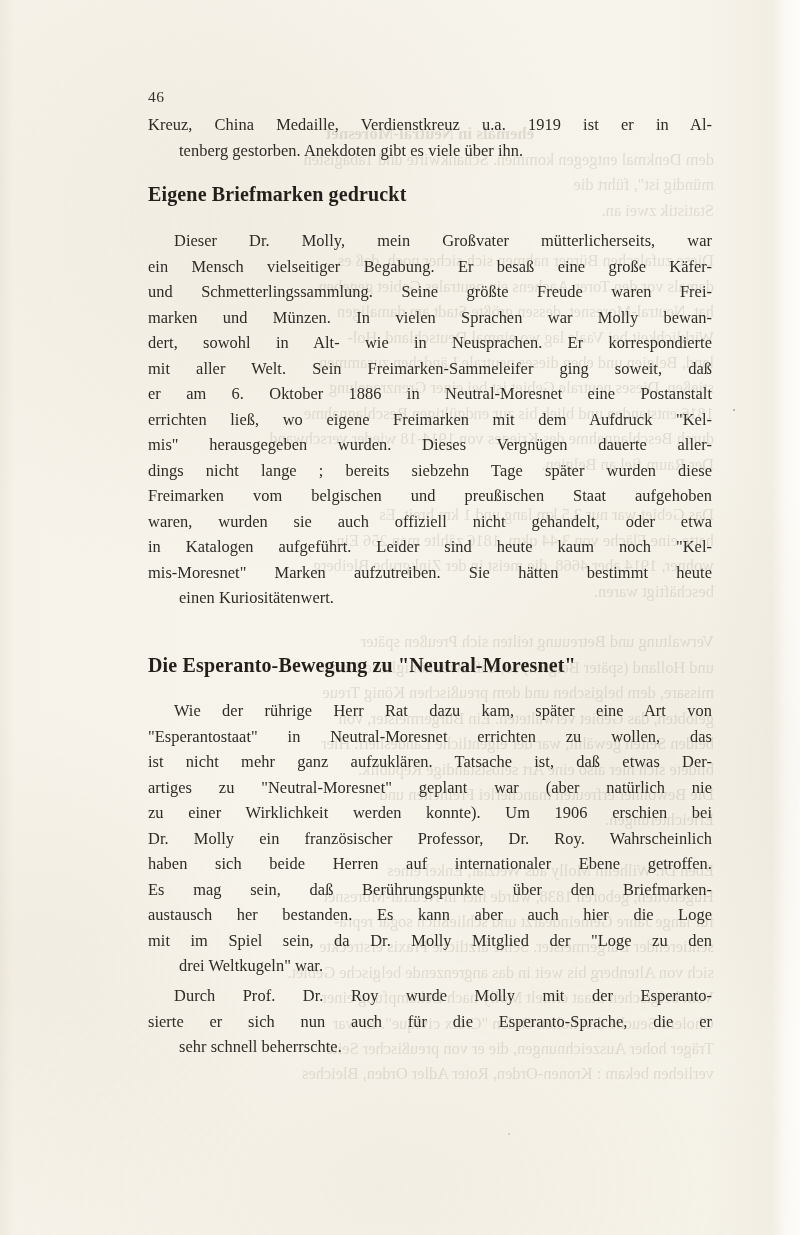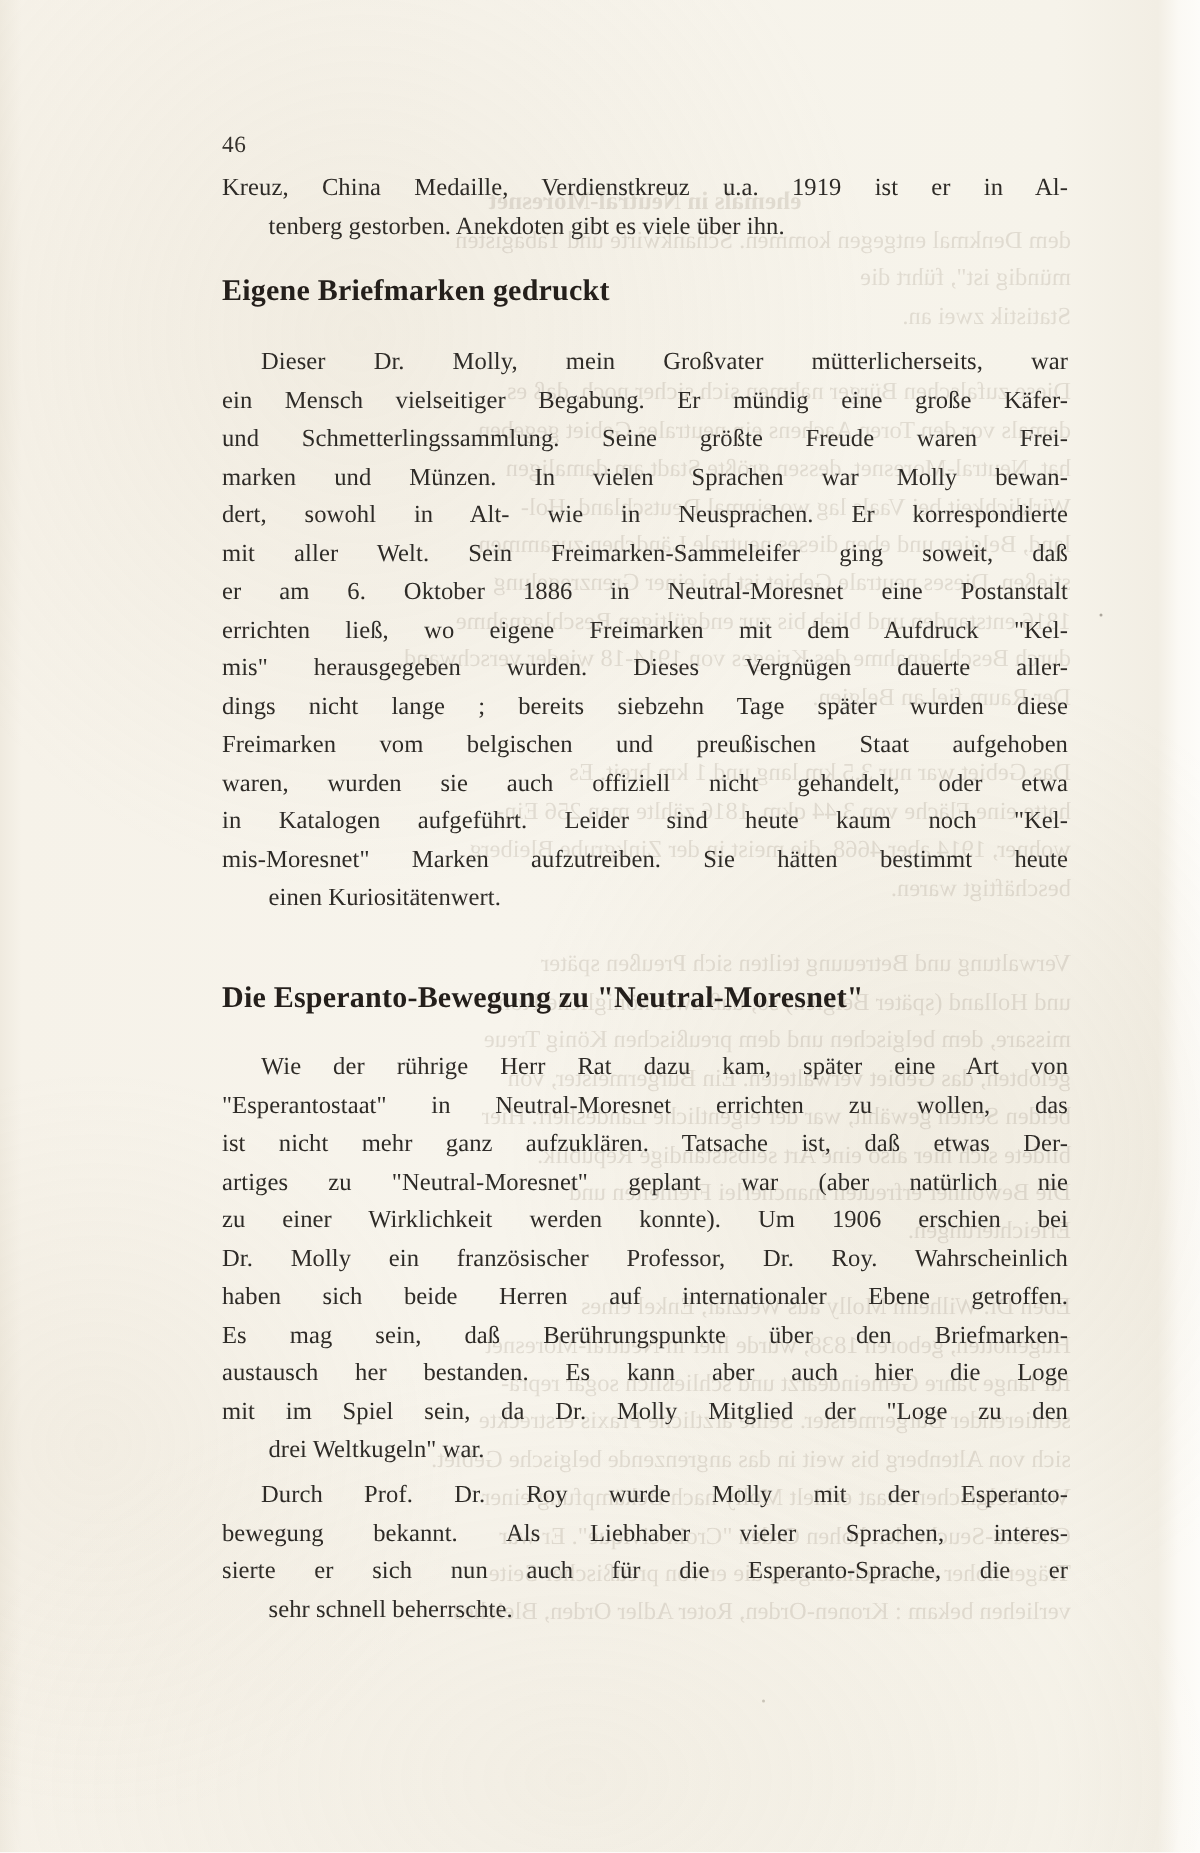--- a/index.html
+++ b/index.html
@@ -191,21 +191,21 @@
 
     <p class="para" id="para-1">
         <span class="ln">Kreuz, China Medaille, Verdienstkreuz u.a. 1919 ist er in Al-</span>
         <span class="ln last">tenberg gestorben. Anekdoten gibt es viele über ihn.</span>
       </p>
 
     <h2 class="heading" id="head-1">Eigene Briefmarken gedruckt</h2>
 
     <p class="para" id="para-2">
         <span class="ln indent">Dieser Dr. Molly, mein Großvater mütterlicherseits, war</span>
-        <span class="ln">ein Mensch vielseitiger Begabung. Er mündig eine große Käfer-</span>
+        <span class="ln">ein Mensch vielseitiger Begabung. Er besaß eine große Käfer-</span>
         <span class="ln">und Schmetterlingssammlung. Seine größte Freude waren Frei-</span>
         <span class="ln">marken und Münzen. In vielen Sprachen war Molly bewan-</span>
         <span class="ln">dert, sowohl in Alt- wie in Neusprachen. Er korrespondierte</span>
         <span class="ln">mit aller Welt. Sein Freimarken-Sammeleifer ging soweit, daß</span>
         <span class="ln">er am 6. Oktober 1886 in Neutral-Moresnet eine Postanstalt</span>
         <span class="ln">errichten ließ, wo eigene Freimarken mit dem Aufdruck "Kel-</span>
         <span class="ln">mis" herausgegeben wurden. Dieses Vergnügen dauerte aller-</span>
         <span class="ln">dings nicht lange ; bereits siebzehn Tage später wurden diese</span>
         <span class="ln">Freimarken vom belgischen und preußischen Staat aufgehoben</span>
         <span class="ln">waren, wurden sie auch offiziell nicht gehandelt, oder etwa</span>
@@ -225,21 +225,20 @@
         <span class="ln">Dr. Molly ein französischer Professor, Dr. Roy. Wahrscheinlich</span>
         <span class="ln">haben sich beide Herren auf internationaler Ebene getroffen.</span>
         <span class="ln">Es mag sein, daß Berührungspunkte über den Briefmarken-</span>
         <span class="ln">austausch her bestanden. Es kann aber auch hier die Loge</span>
         <span class="ln">mit im Spiel sein, da Dr. Molly Mitglied der "Loge zu den</span>
         <span class="ln last">drei Weltkugeln" war.</span>
       </p>
 
     <p class="para" id="para-4">
         <span class="ln indent">Durch Prof. Dr. Roy wurde Molly mit der Esperanto-</span>
-        <span class="ln">bewegung bekannt. Als Liebhaber vieler Sprachen, interes-</span>
         <span class="ln">sierte er sich nun auch für die Esperanto-Sprache, die er</span>
         <span class="ln last">sehr schnell beherrschte.</span>
       </p>
 
   </div>
 
   <div id="speck"></div>
   <div id="speck2"></div>
 
 </div>

